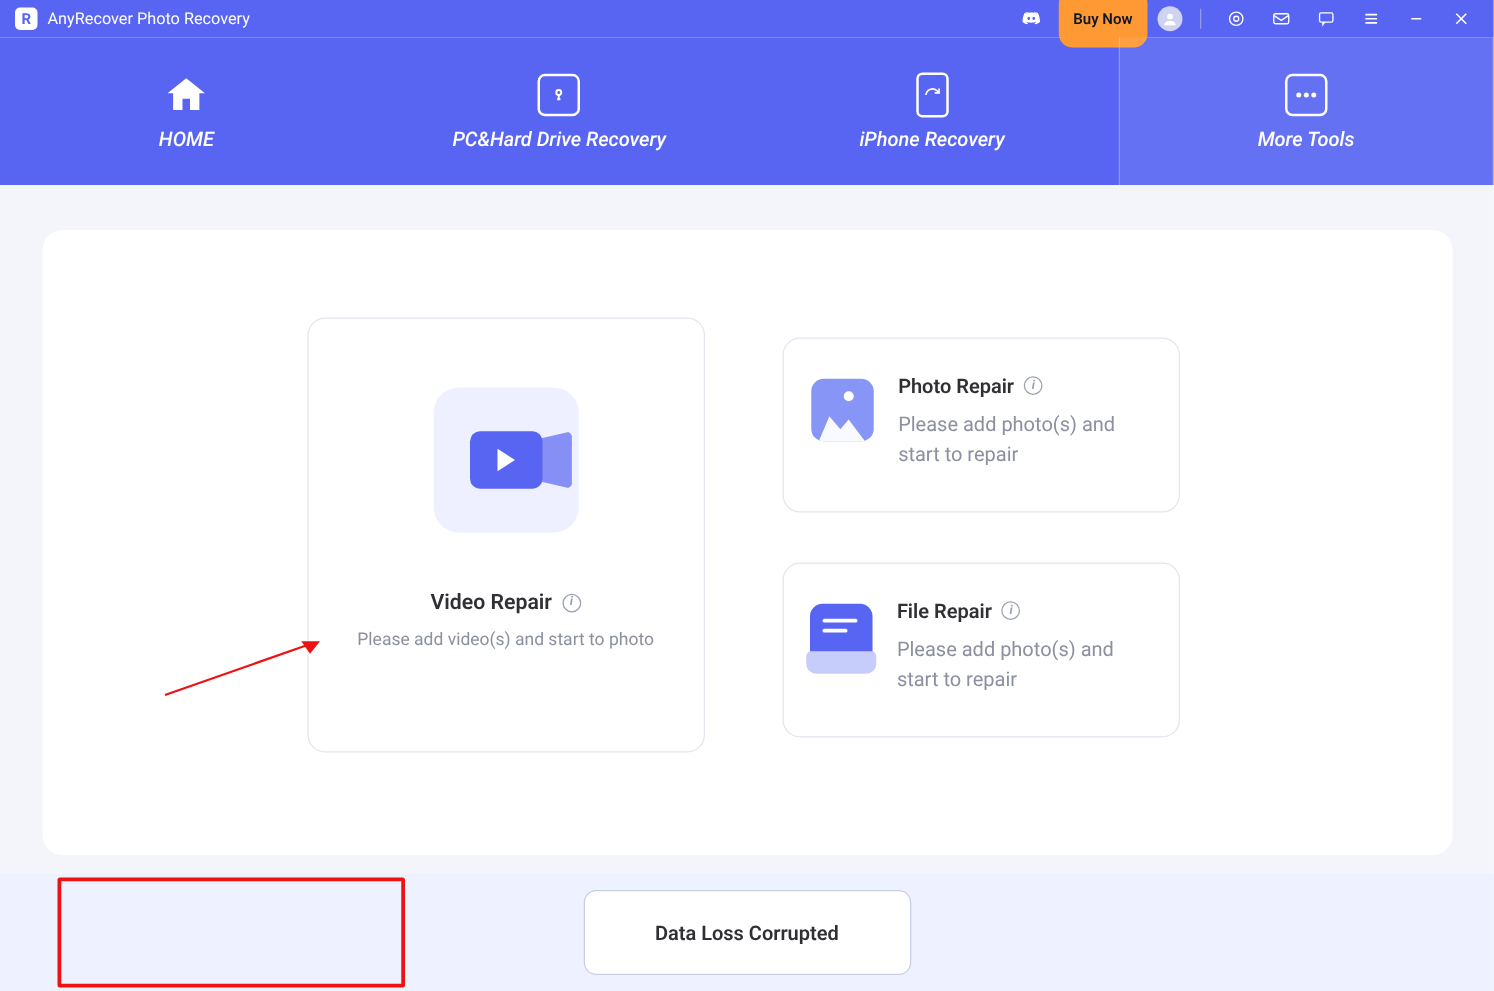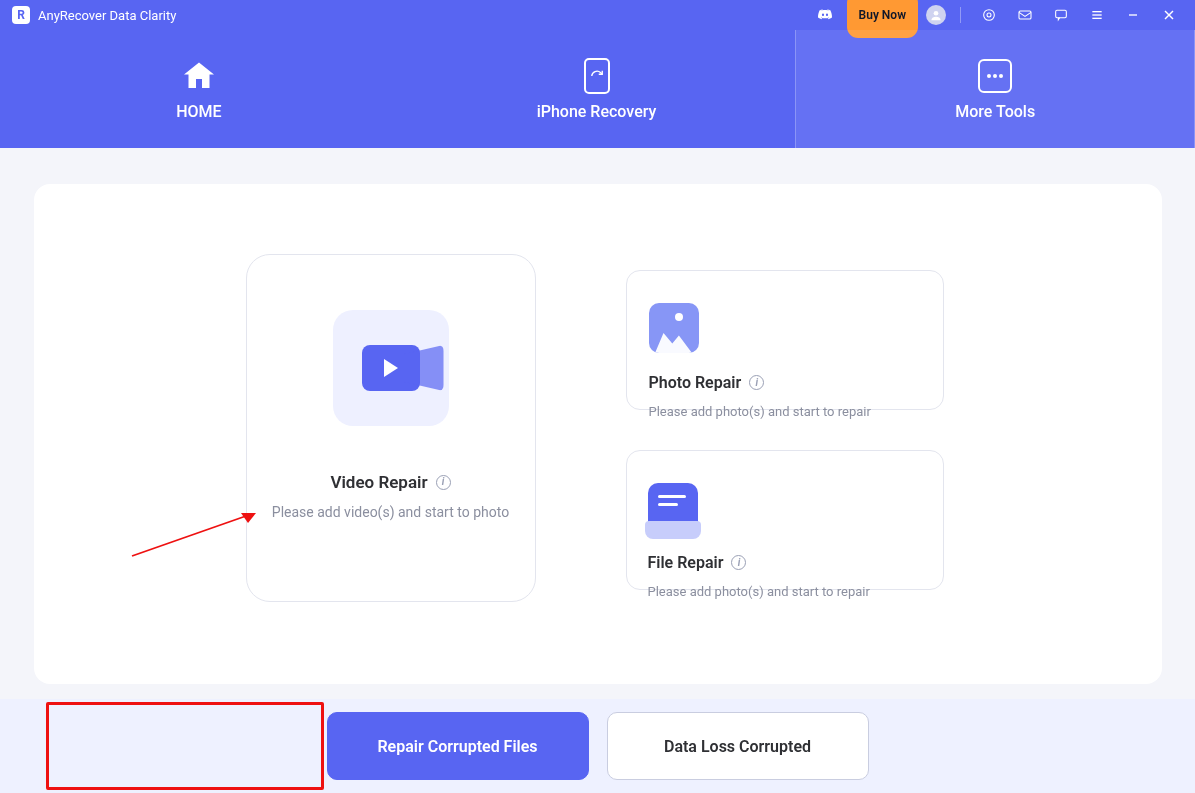--- a/index.html
+++ b/index.html
@@ -19,66 +19,66 @@
   .titlebar .avatar-btn { width: 20px; height: 20px; border-radius: 50%; background: #cfd3f0; display: flex; align-items: center; justify-content: center; }
   .titlebar .avatar-btn svg { width: 14px; height: 14px; fill: #fff; stroke: none; }
   .titlebar .sep { width: 1px; height: 16px; background: rgba(255,255,255,0.35); margin: 0 6px; }
 
   .nav {
     height: 118px; background: #5865f2; display: flex; justify-content: space-around;
     align-items: stretch; color: #fff;
   }
   .nav-tab {
     flex: 1; display: flex; flex-direction: column; align-items: center;
-    justify-content: center; gap: 8px; cursor: pointer; position: relative;
+    justify-content: center; gap: 8px; cursor: pointer; position: relative; font-style: italic;
   }
   .nav-tab.active { background: rgba(255,255,255,0.08); border-left: 1px solid rgba(255,255,255,0.25); border-right: 1px solid rgba(255,255,255,0.25); }
   .nav-icon { width: 36px; height: 36px; display: flex; align-items: center; justify-content: center; }
   .nav-icon-box { width: 34px; height: 34px; border: 2px solid #fff; border-radius: 6px; display: flex; align-items: center; justify-content: center; }
   .nav-label { font-size: 16px; font-weight: 500; }
 
   .content {
     position: relative; width: 1128px; height: 500px; margin: 36px auto 0;
     background: #fff; border-radius: 16px;
   }
   .video-card {
-    position: absolute; left: 212px; top: 70px; width: 290px; height: 348px;
-    border: 1px solid #e3e5ee; border-radius: 24px; cursor: pointer;
+    position: absolute; left: 212px; top: 70px; width: 318px; height: 348px;
+    border: 1px solid #e3e5ee; border-radius: 14px; cursor: pointer;
     display: flex; flex-direction: column; align-items: center; justify-content: center;
   }
   .video-icon-wrap { width: 116px; height: 116px; background: #eef0ff; border-radius: 20px; display: flex; align-items: center; justify-content: center; margin-top: -26px; }
   .video-icon-inner { position: relative; }
   .video-icon-rect { width: 58px; height: 46px; background: #5865f2; border-radius: 8px; display: flex; align-items: center; justify-content: center; }
   .video-icon-tri { width: 40px; height: 46px; background: #5865f2; border-radius: 6px; position: absolute; left: 42px; top: 0; clip-path: polygon(0 20%, 100% 0, 100% 100%, 0 80%); opacity: 0.7; }
   .video-icon-play { width: 0; height: 0; border-left: 14px solid #fff; border-top: 9px solid transparent; border-bottom: 9px solid transparent; }
   .card-title-row { display: flex; align-items: center; gap: 8px; margin-top: 46px; }
   .card-title { font-size: 17px; font-weight: 600; color: #2f3034; }
   .info-icon { width: 15px; height: 15px; border: 1.4px solid #9aa0b5; border-radius: 50%; display: flex; align-items: center; justify-content: center; font-size: 10px; color: #9aa0b5; font-style: italic; font-weight: bold; line-height: 1; }
   .card-desc { font-size: 14px; color: #8b8f9f; margin-top: 12px; text-align: left; max-width: 200px; }
 
   .side-card {
     position: absolute; left: 592px; width: 318px; height: 140px;
     border: 1px solid #e3e5ee; border-radius: 14px; cursor: pointer;
-    display: flex; align-items: flex-start; padding: 28px 22px 20px 22px; gap: 20px; flex-direction: column;
+    display: flex; align-items: flex-start; padding: 28px 22px 20px 22px; gap: 20px;
   }
   .side-card.top { top: 86px; }
   .side-card.bot { top: 266px; padding-left: 21px; }
   .side-icon { width: 50px; height: 50px; border-radius: 10px; display: flex; align-items: center; justify-content: center; flex-shrink: 0; margin-top: 4px; }
   .photo-icon { background: #8796f6; position: relative; overflow: hidden; }
   .photo-sun { width: 8px; height: 8px; border-radius: 50%; background: #fff; position: absolute; top: 10px; left: 26px; }
   .photo-hill { width: 44px; height: 26px; background: #fff; position: absolute; bottom: -6px; left: 4px; clip-path: polygon(25% 0, 45% 40%, 60% 10%, 100% 100%, 0 100%); opacity: 0.95; }
   .file-icon-bg { background: #5865f2; position: relative; }
   .file-icon-lines::before, .file-icon-lines::after { content: ""; position: absolute; left: 10px; height: 3px; background: #fff; border-radius: 2px; }
   .file-icon-lines::before { top: 12px; width: 28px; }
   .file-icon-lines::after { top: 20px; width: 20px; }
   .file-tray { width: 56px; height: 18px; background: #c7cdfb; border-radius: 4px 4px 8px 8px; position: absolute; bottom: -6px; left: -3px; }
   .side-body { flex: 1; }
   .side-title-row { display: flex; align-items: center; gap: 8px; }
   .side-title { font-size: 16px; font-weight: 600; color: #2f3034; }
-  .side-desc { font-size: 13px; color: #8b8f9f; margin-top: 10px; line-height: 1.5; }
+  .side-desc { font-size: 16px; color: #8b8f9f; margin-top: 10px; line-height: 1.5; }
 
   .arrow-annotation {
     position: absolute; left: 94px; top: 326px; width: 130px; height: 50px; pointer-events: none;
   }
 
   .footer {
     position: absolute; left: 0; right: 0; bottom: 0; height: 94px;
     background: #eef1ff; display: flex; align-items: center; justify-content: center;
     gap: 18px; padding: 0 48px;
   }
@@ -91,21 +91,21 @@
   .footer-highlight {
     position: absolute; border: 3px solid #e11; border-radius: 2px; pointer-events: none;
     left: 46px; bottom: 3px; width: 278px; height: 88px;
   }
 </style>
 </head>
 <body>
 
 <div class="titlebar">
   <div class="logo">R</div>
-  <span>AnyRecover Data Clarity</span>
+  <span>AnyRecover Photo Recovery</span>
   <div class="spacer"></div>
   <div class="icon-btn">
     <svg viewBox="0 0 24 24">
         <path fill="#fff" stroke="none" d="M20 5c-1.5-.7-3-1.2-4.6-1.4l-.3.6c1.5.3 3 .9 4.3 1.7-1.8-.9-3.8-1.4-5.9-1.5h-3c-2.1.1-4.1.6-5.9 1.5 1.3-.8 2.8-1.4 4.3-1.7l-.3-.6C7 3.8 5.5 4.3 4 5 2.3 8.4 1.4 12.1 1.5 15.8c1.7 1.3 3.6 2.2 5.7 2.7l.9-1.4c-.8-.3-1.6-.7-2.3-1.1l.5-.4c3.6 1.7 7.8 1.7 11.4 0l.5.4c-.7.4-1.5.8-2.3 1.1l.9 1.4c2.1-.5 4-1.4 5.7-2.7.1-3.7-.8-7.4-2.5-10.8zM9 13.5c-.9 0-1.6-.9-1.6-1.9s.7-1.9 1.6-1.9 1.6.9 1.6 1.9-.7 1.9-1.6 1.9zm6 0c-.9 0-1.6-.9-1.6-1.9s.7-1.9 1.6-1.9 1.6.9 1.6 1.9-.7 1.9-1.6 1.9z"></path>
       </svg>
   </div>
   <div class="buy-btn">Buy Now</div>
   <div class="avatar-btn icon-btn">
     <svg viewBox="0 0 24 24">
         <circle cx="12" cy="9" r="4"></circle>
@@ -152,20 +152,31 @@
 </div>
 
 <div class="nav">
   <div class="nav-tab">
     <div class="nav-icon">
       <svg width="36" height="36" viewBox="0 0 24 24" fill="#fff">
           <path d="M12 3l10 8h-3v9h-5v-6h-4v6H5v-9H2z"></path>
         </svg>
     </div>
     <span class="nav-label">HOME</span>
+  </div>
+  <div class="nav-tab">
+    <div class="nav-icon">
+      <div class="nav-icon-box">
+          <svg width="16" height="16" viewBox="0 0 24 24" fill="none" stroke="#fff" stroke-width="2.3">
+            <circle cx="12" cy="9" r="3"></circle>
+            <path d="M12 12v5m-2 0h4"></path>
+          </svg>
+        </div>
+    </div>
+    <span class="nav-label">PC&amp;Hard Drive Recovery</span>
   </div>
   <div class="nav-tab">
     <div class="nav-icon">
       <div style="width:26px;height:36px;border:2px solid #fff;border-radius:5px;display:flex;align-items:center;justify-content:center;">
           <svg width="14" height="14" viewBox="0 0 24 24" fill="none" stroke="#fff" stroke-width="2.3">
             <path d="M21 3v6h-6"></path>
             <path d="M3 12a9 9 0 0 1 15-6l3 3"></path>
           </svg>
         </div>
     </div>
@@ -231,16 +242,15 @@
     </div>
   </div>
 
   <svg class="arrow-annotation" viewBox="0 0 130 50">
     <line x1="4" y1="46" x2="118" y2="6" stroke="#e11" stroke-width="1.8"></line>
     <polygon points="128,3 113,3 120,13" fill="#e11"></polygon>
   </svg>
 </div>
 
 <div class="footer">
-  <div class="footer-btn primary">Repair Corrupted Files</div>
   <div class="footer-btn">Data Loss Corrupted</div>
   <div class="footer-highlight"></div>
 </div>
 
 </body></html>

